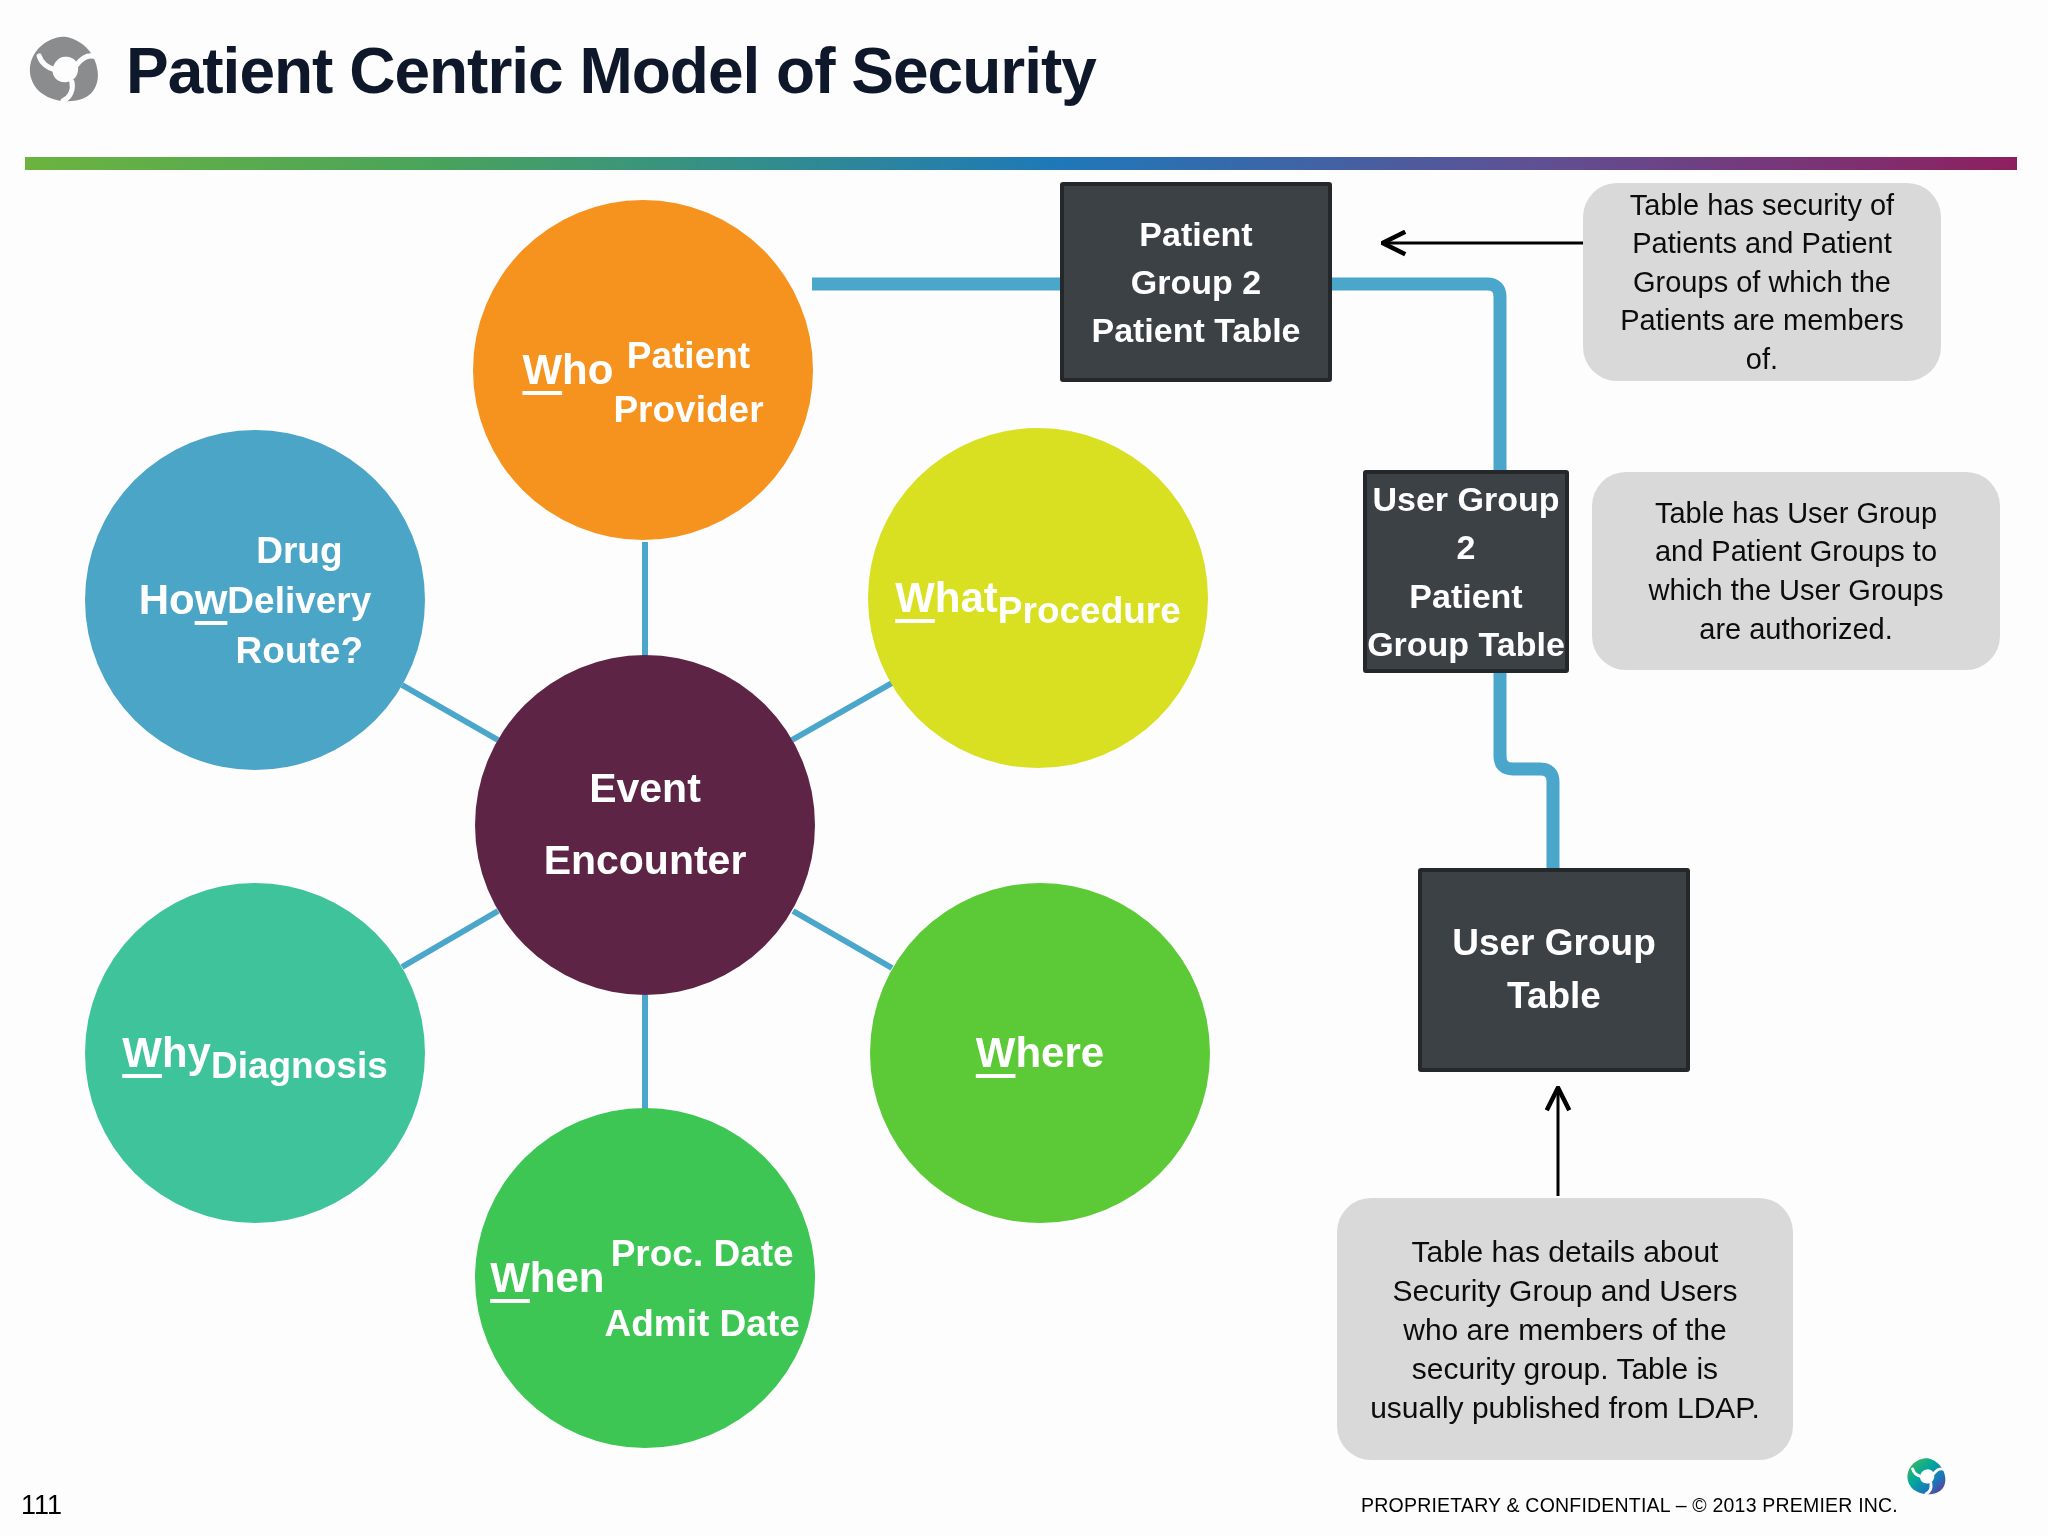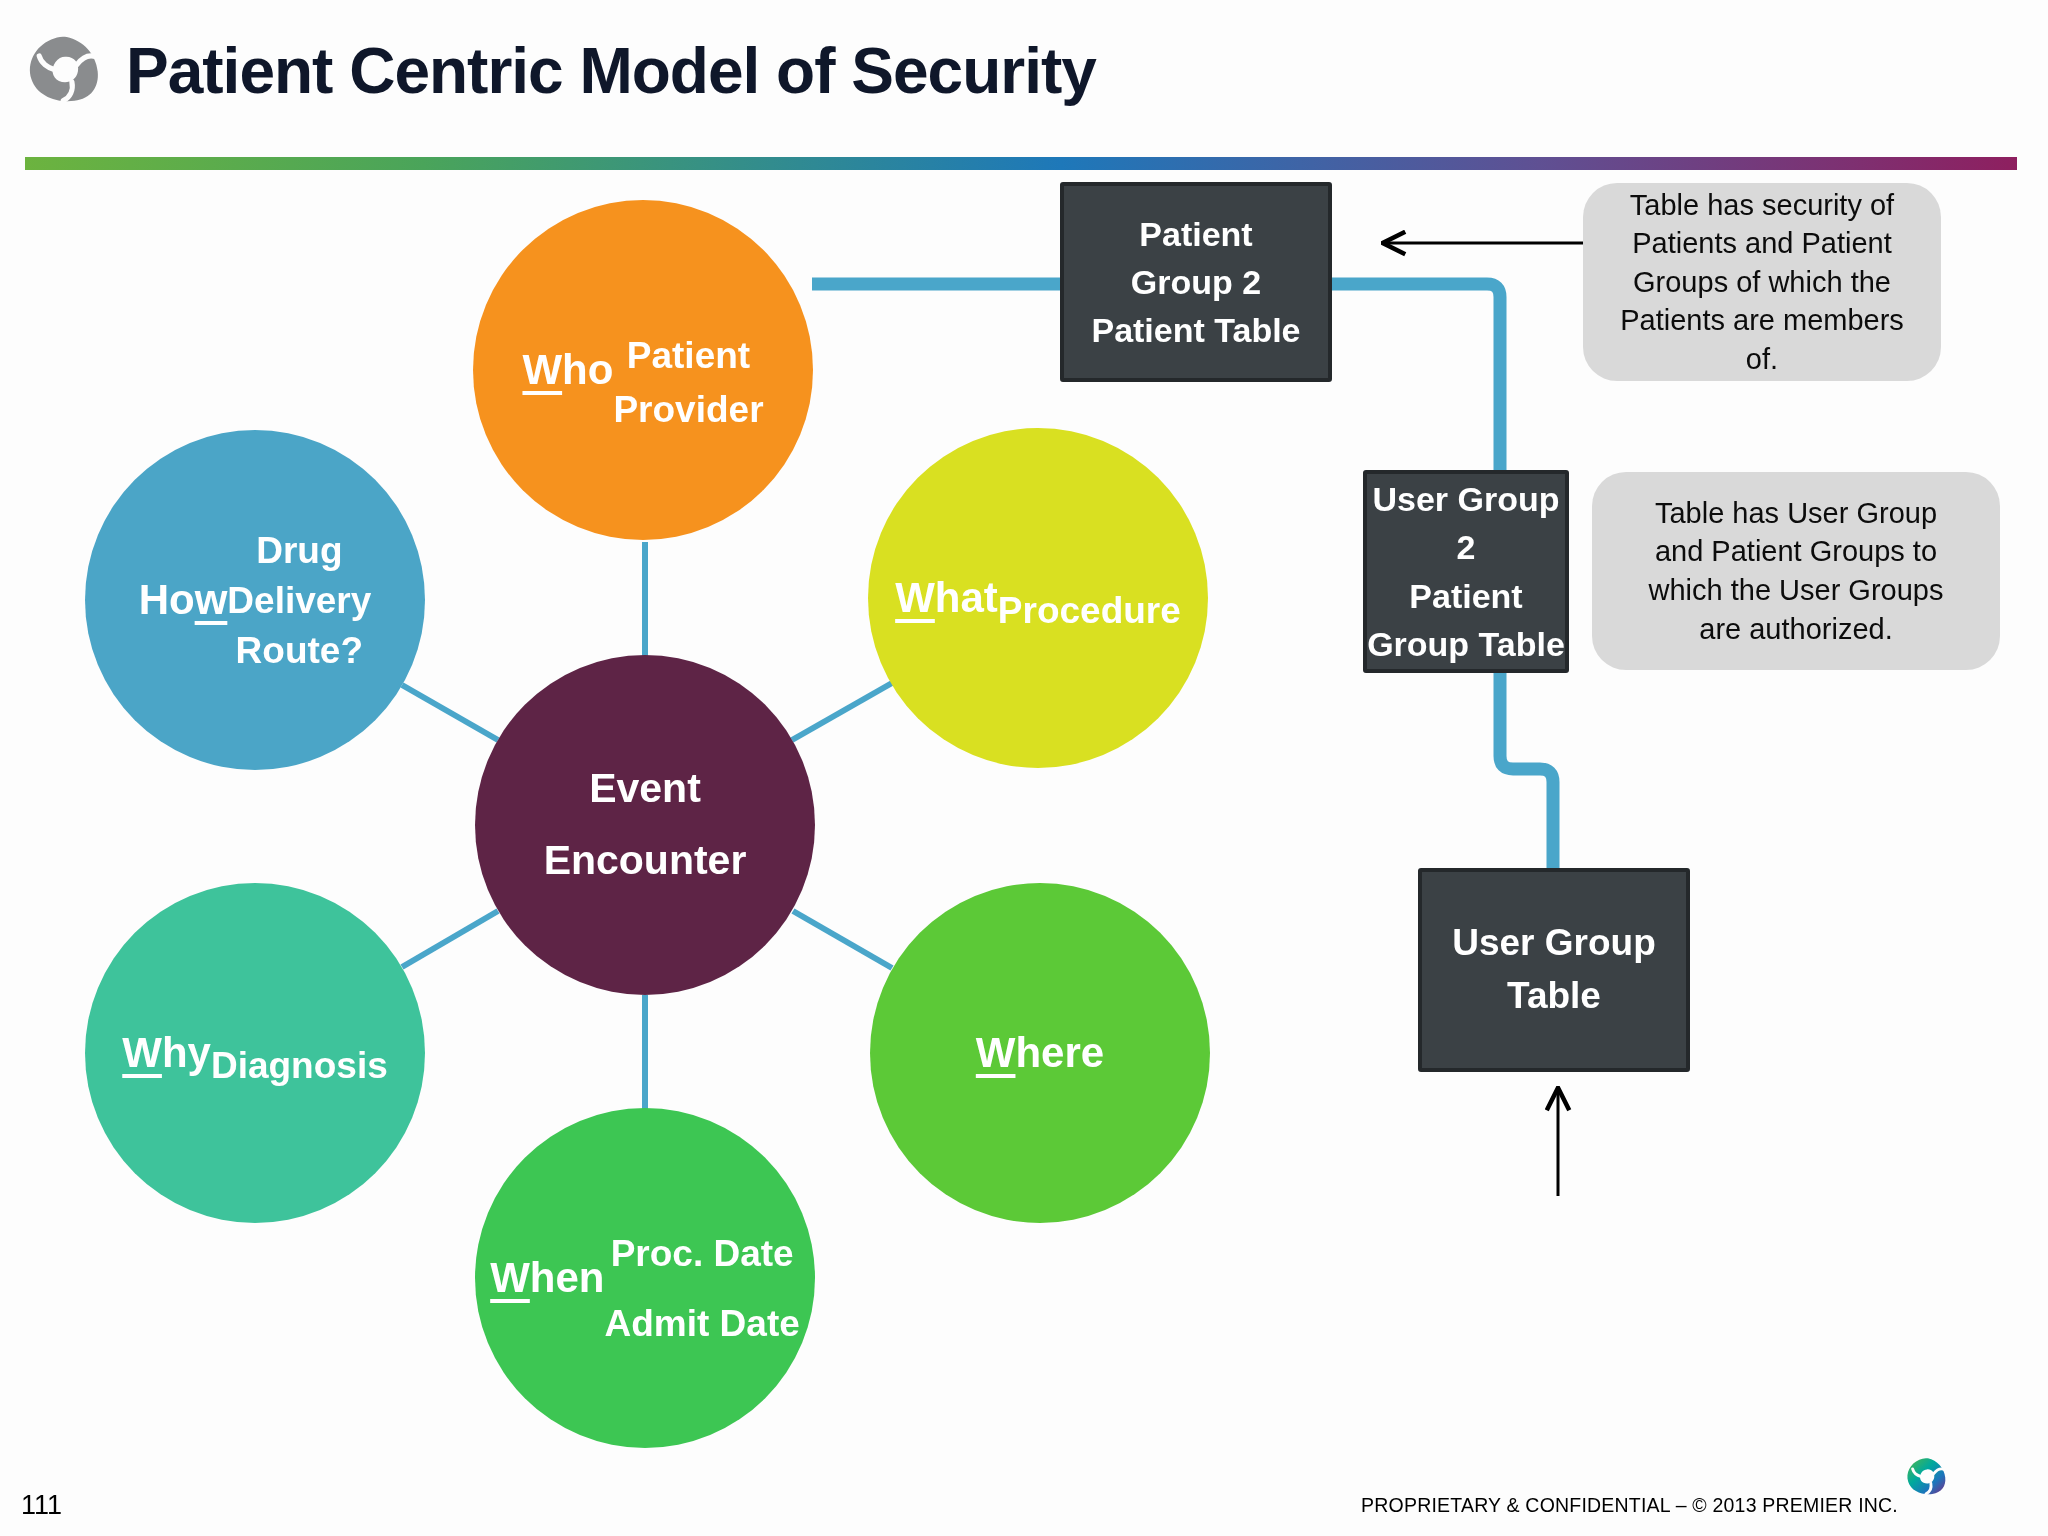--- a/index.html
+++ b/index.html
@@ -152,20 +152,25 @@
 Patients  and Patient
 Groups of which  the
 Patients are members
 of.</div>
 
   <div class="callout" style="left:1592px;top:472px;width:408px;height:198px">Table has  User Group
 and Patient Groups to
 which the User Groups
 are authorized.</div>
 
+  <div class="callout tall" style="left:1337px;top:1198px;width:456px;height:262px">Table has  details about
+Security Group and Users
+who are members of  the
+security group. Table is
+usually published from LDAP.</div>
 
   <div class="page-num">111</div>
   <div class="footer-text">PROPRIETARY &amp; CONFIDENTIAL – © 2013 PREMIER INC.</div>
   <svg class="footer-logo" viewBox="0 0 100 100">
     <defs>
       <linearGradient id="plg" x1="0" y1="0" x2="1" y2="1">
         <stop offset="0" stop-color="#52B848"></stop>
         <stop offset="0.4" stop-color="#00A99D"></stop>
         <stop offset="0.7" stop-color="#1C75BC"></stop>
         <stop offset="1" stop-color="#7C2B83"></stop>

